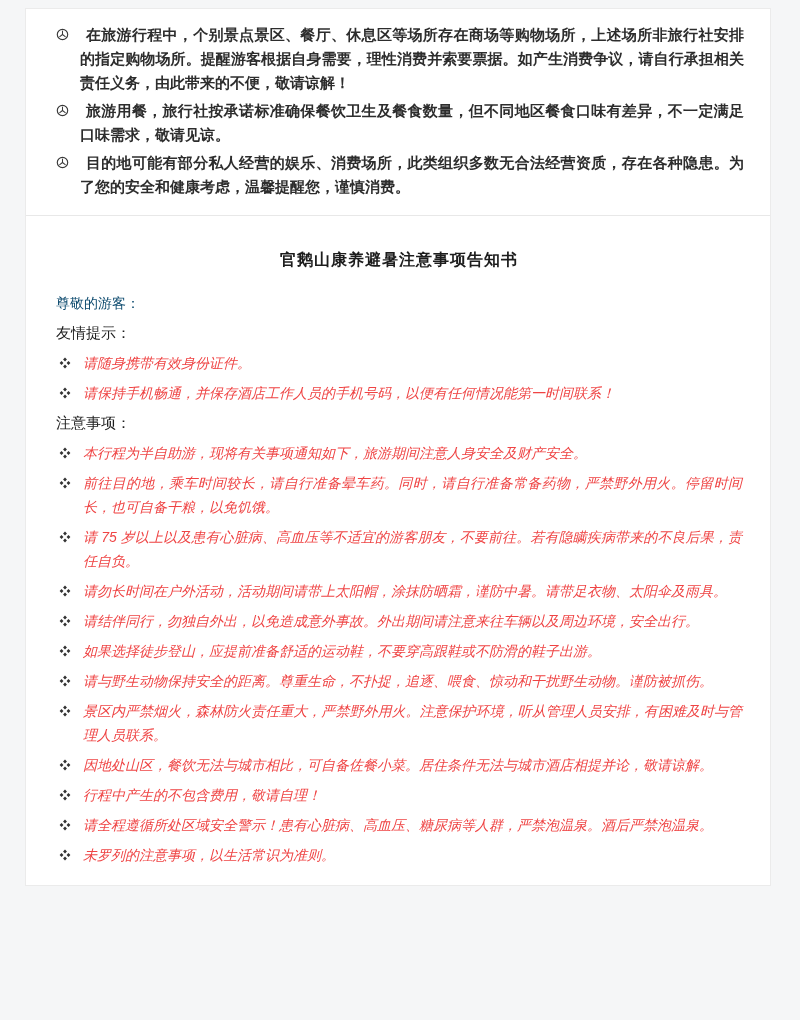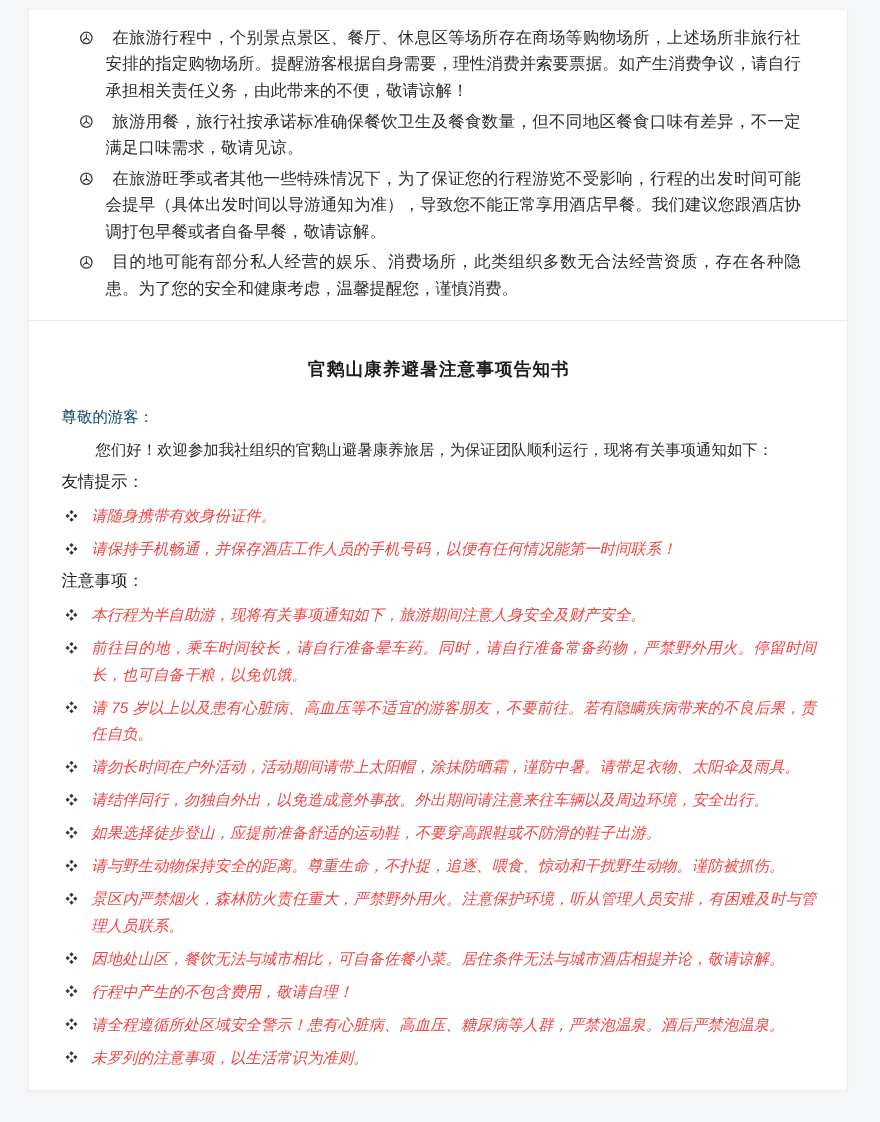--- a/index.html
+++ b/index.html
@@ -20,24 +20,24 @@
   }
   
   .section-top {
     padding: 10px 26px 12px 28px;
     border-bottom: 1px solid #e8e8e8;
   }
   .note-list { list-style: none; margin: 0; padding: 0; }
   .note-list li {
     position: relative;
     padding-left: 26px;
-    margin: 4px 16px;
+    margin: 4px 0;
     font-size: 15px;
     line-height: 24px;
-    font-weight: 400;
+    font-weight: 700;
     color: #2d2d2d;
     text-align: justify;
   }
   .note-list li .first-indent { text-indent: 6px; display: block; }
   .bullet-clock {
     position: absolute; left: 2px; top: 5px;
     width: 13px; height: 13px;
   }
   
   .section-notice { padding: 34px 28px 12px 30px; }
@@ -89,44 +89,36 @@
         </li>
 
         <li>
           <svg class="bullet-clock" viewBox="0 0 20 20" aria-hidden="true">
             <circle cx="10" cy="10" r="8" fill="none" stroke="#3a3a3a" stroke-width="1.8"></circle>
             <path d="M10 10 L10 4.5 M10 10 L5.8 13.2 M10 10 L14.2 13.2" fill="none" stroke="#3a3a3a" stroke-width="1.6" stroke-linecap="round"></path>
           </svg>
           <span class="first-indent">旅游用餐，旅行社按承诺标准确保餐饮卫生及餐食数量，但不同地区餐食口味有差异，不一定满足口味需求，敬请见谅。</span>
         </li>
 
+
         <li>
           <svg class="bullet-clock" viewBox="0 0 20 20" aria-hidden="true">
             <circle cx="10" cy="10" r="8" fill="none" stroke="#3a3a3a" stroke-width="1.8"></circle>
             <path d="M10 10 L10 4.5 M10 10 L5.8 13.2 M10 10 L14.2 13.2" fill="none" stroke="#3a3a3a" stroke-width="1.6" stroke-linecap="round"></path>
           </svg>
-          <span class="first-indent">在旅游旺季或者其他一些特殊情况下，为了保证您的行程游览不受影响，行程的出发时间可能会提早（具体出发时间以导游通知为准），导致您不能正常享用酒店早餐。我们建议您跟酒店协调打包早餐或者自备早餐，敬请谅解。</span>
-        </li>
-
-        <li>
-          <svg class="bullet-clock" viewBox="0 0 20 20" aria-hidden="true">
-            <circle cx="10" cy="10" r="8" fill="none" stroke="#3a3a3a" stroke-width="1.8"></circle>
-            <path d="M10 10 L10 4.5 M10 10 L5.8 13.2 M10 10 L14.2 13.2" fill="none" stroke="#3a3a3a" stroke-width="1.6" stroke-linecap="round"></path>
-          </svg>
           <span class="first-indent">目的地可能有部分私人经营的娱乐、消费场所，此类组织多数无合法经营资质，存在各种隐患。为了您的安全和健康考虑，温馨提醒您，谨慎消费。</span>
         </li>
       </ul>
   </div>
 
   <div class="section-notice">
 
     <h1 class="notice-title">官鹅山康养避暑注意事项告知书</h1>
 
     <p class="salutation">尊敬的游客：</p>
-    <p class="greeting">您们好！欢迎参加我社组织的官鹅山避暑康养旅居，为保证团队顺利运行，现将有关事项通知如下：</p>
 
     <p class="subheading">友情提示：</p>
 
     <ul class="kai-list">
 
         <li>
           <svg class="bullet-diamond" viewBox="0 0 20 20" aria-hidden="true">
             <g fill="#333333">
               <path d="M10 1 L13.2 4.2 L10 7.4 L6.8 4.2 Z"></path>
               <path d="M10 12.6 L13.2 15.8 L10 19 L6.8 15.8 Z"></path>

